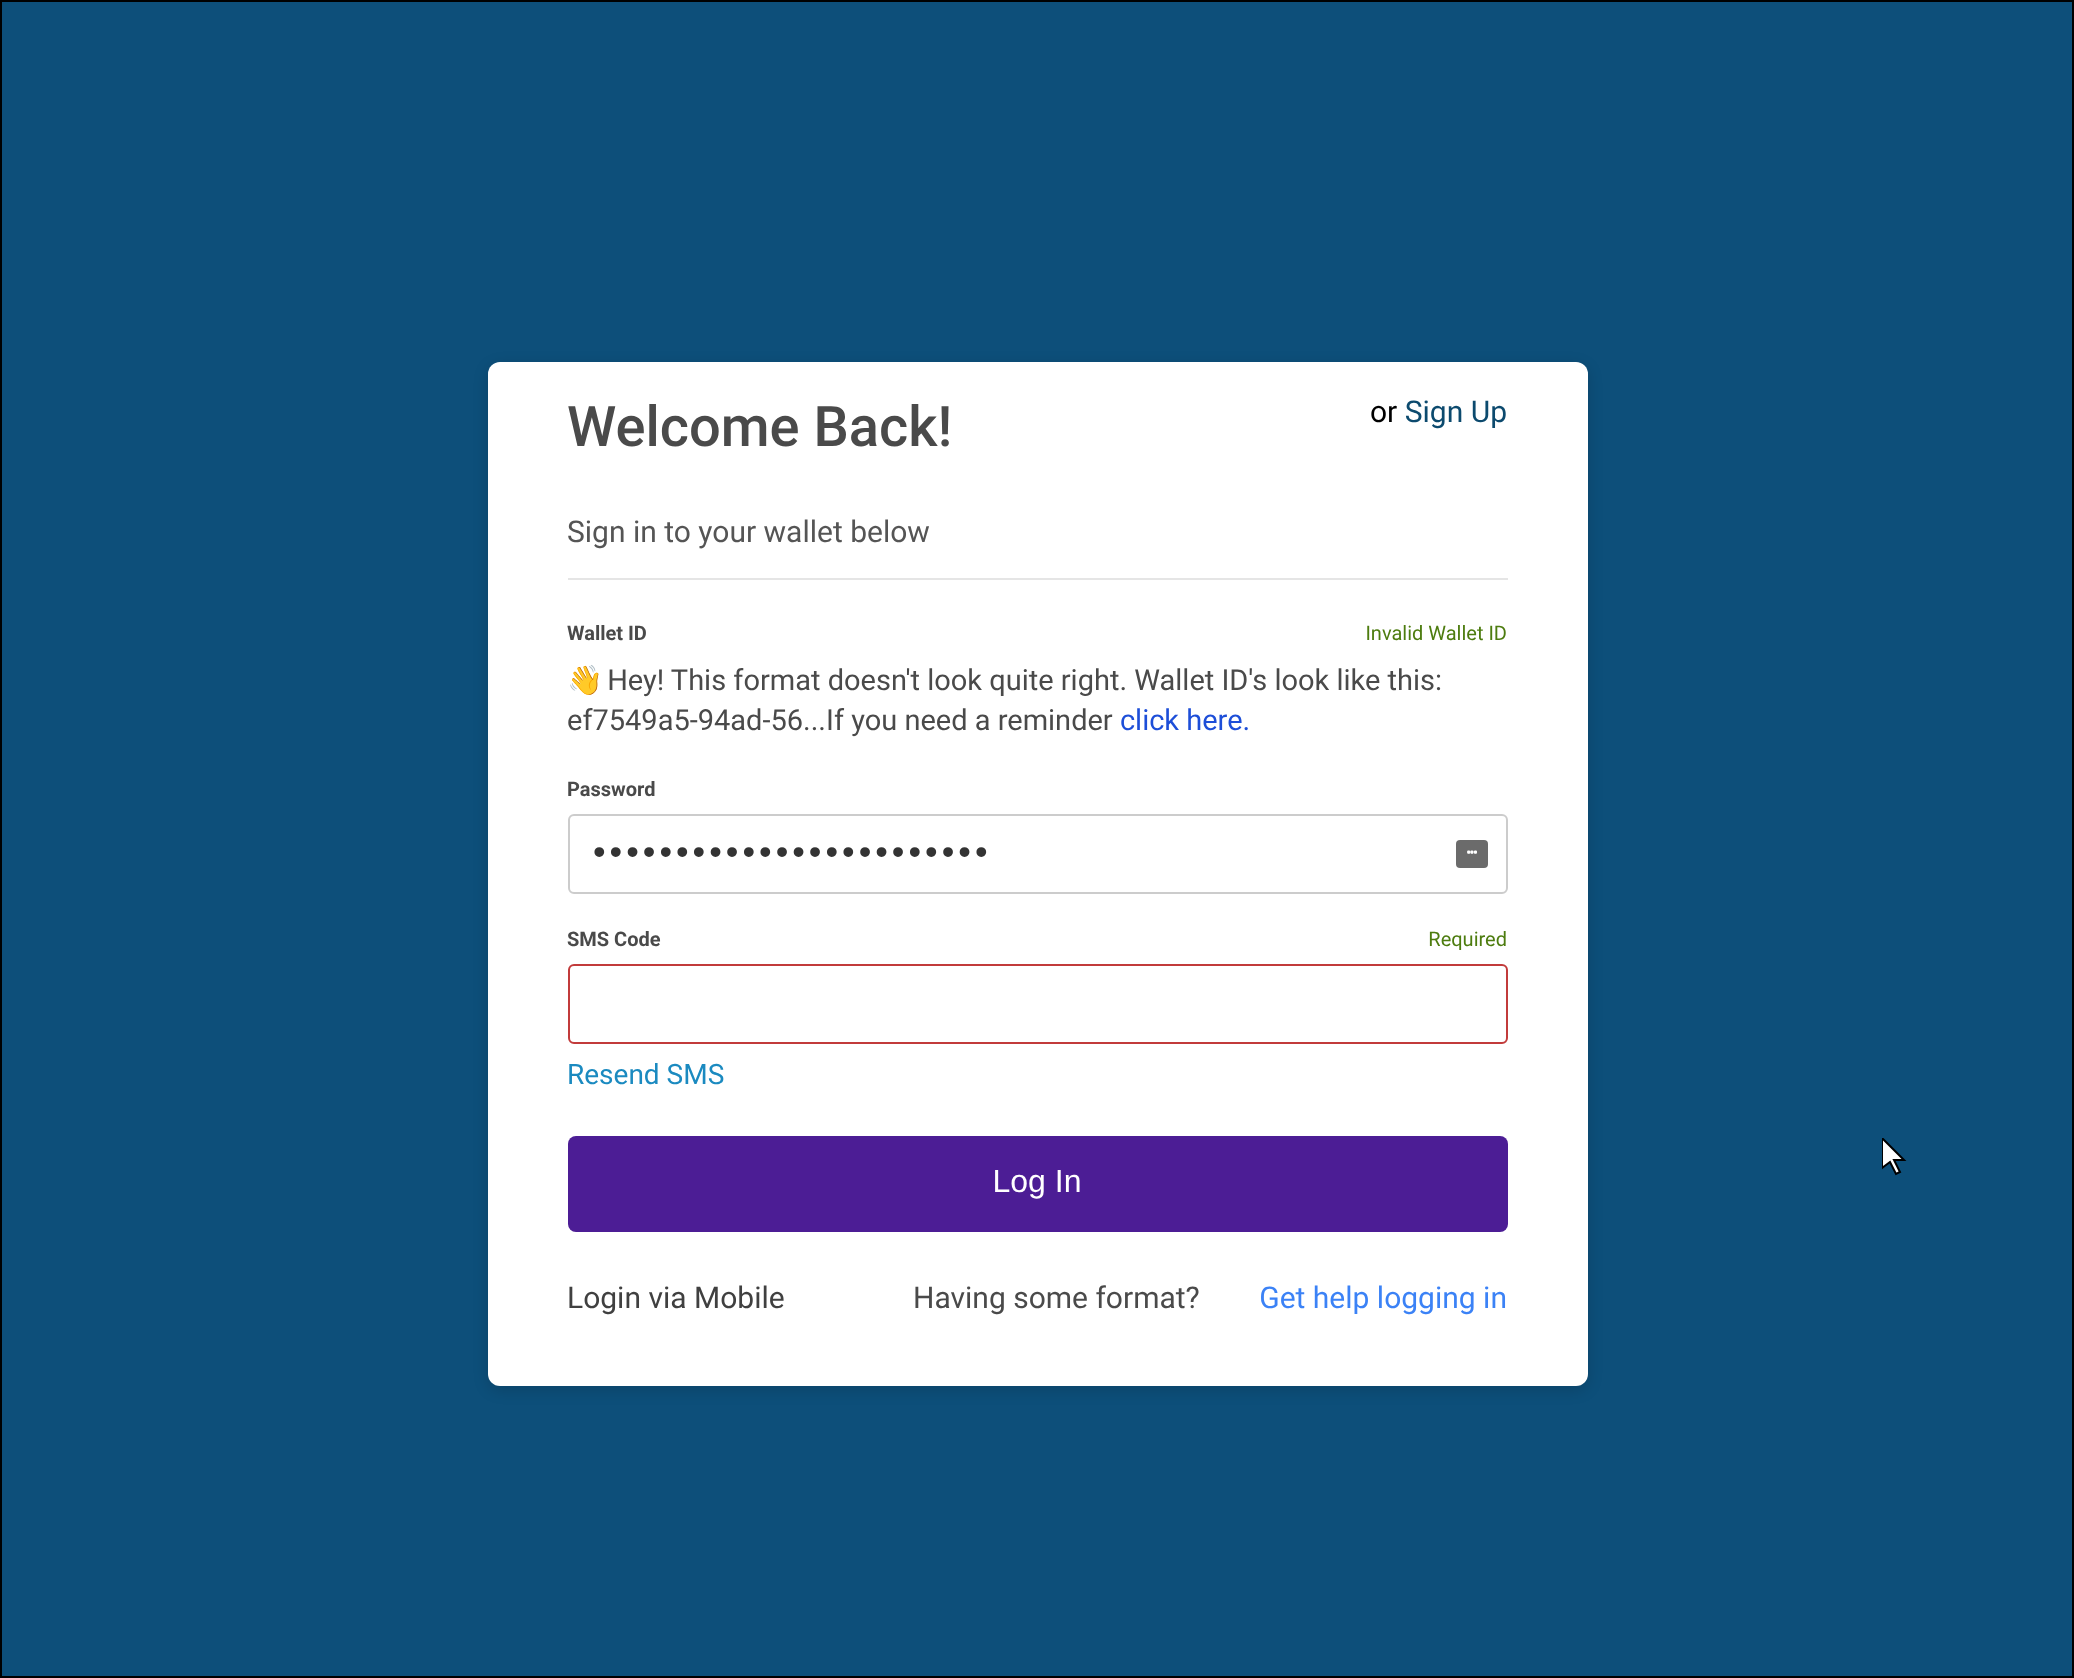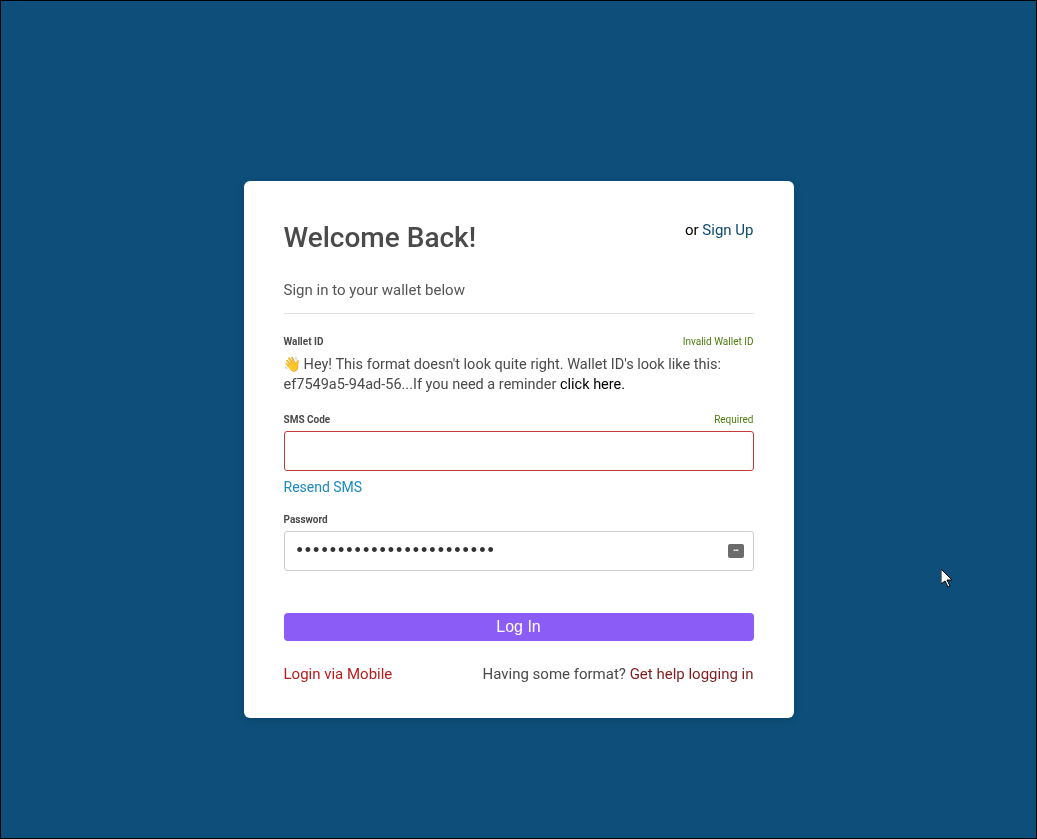--- a/index.html
+++ b/index.html
@@ -16,21 +16,21 @@
       align-items: flex-start;
       justify-content: center;
       padding-top: 180px;
       position: relative;
       border: 1px solid #000;
     }
     .card {
       background: #ffffff;
       width: 550px;
       border-radius: 6px;
-      padding: 40px 40px 35px 40px;
+      padding: 16px 40px 35px 40px;
       box-shadow: 0 2px 8px rgba(0,0,0,0.15);
     }
     .header-row {
       display: flex;
       justify-content: space-between;
       align-items: flex-start;
       border-bottom: 1px solid #e5e5e5;
       padding-bottom: 14px;
       margin-bottom: 22px;
     }
@@ -115,59 +115,60 @@
     .hint-text {
       margin-top: 8px;
       font-size: 14.5px;
       color: #4a4a4a;
       line-height: 1.4;
     }
     .hint-text .emoji {
       margin-right: 2px;
     }
     .hint-link {
-      color: #000000;
+      color: #1d4ed8;
       cursor: pointer;
       text-align: right;
     }
     .resend-link {
       display: inline-block;
       margin-top: 8px;
       font-size: 14px;
       color: #1b8ac0;
       cursor: pointer;
     }
     .login-button {
       width: 100%;
-      height: 28px;
-      background: #8b5cf6;
+      height: 48px;
+      background: #4c1d95;
       color: #ffffff;
       border: none;
       border-radius: 4px;
       font-size: 16px;
       cursor: pointer;
-      margin-top: 24px;
+      margin-top: 4px;
       margin-bottom: 24px;
     }
     .footer-row {
       display: flex;
       justify-content: space-between;
       align-items: center;
       font-size: 15px;
     }
     .footer-left {
-      color: #b91c1c;
+      color: #404040;
       cursor: pointer;
     }
     .footer-right {
       color: #4a4a4a;
     }
     .footer-right .help-link {
-      color: #7f1d1d;
-      cursor: pointer;
+      color: #3b82f6;
+      cursor: pointer;
+      margin-left: 26px;
     }
     .password-dots {
       letter-spacing: 2px;
       font-size: 18px;
     }
     .cursor-svg {
       position: absolute;
       left: 940px;
       top: 568px;
       pointer-events: none;
@@ -195,37 +196,37 @@
       <label class="field-label">Wallet ID</label>
       <span class="field-error">Invalid Wallet ID</span>
     </div>
     <div class="hint-text">
       <span class="emoji">👋</span><span>Hey! This format doesn't look quite right. Wallet ID's look like this: ef7549a5-94ad-56...If you need a reminder </span><span class="hint-link">click here.</span>
     </div>
   </div>
 
   <div class="form-group">
     <div class="label-row">
-      <label class="field-label">SMS Code</label>
-      <span class="field-error">Required</span>
-    </div>
-    <div class="input-wrapper">
-      <input type="text" class="text-input error" value="" style="">
-    </div>
-    <span class="resend-link">Resend SMS</span>
-  </div>
-
-  <div class="form-group">
-    <div class="label-row">
       <label class="field-label">Password</label>
     </div>
     <div class="input-wrapper">
       <input type="text" class="text-input password-dots" value="••••••••••••••••••••••••" style="">
       <span class="input-icon"></span>
     </div>
+  </div>
+
+  <div class="form-group">
+    <div class="label-row">
+      <label class="field-label">SMS Code</label>
+      <span class="field-error">Required</span>
+    </div>
+    <div class="input-wrapper">
+      <input type="text" class="text-input error" value="" style="">
+    </div>
+    <span class="resend-link">Resend SMS</span>
   </div>
 
   <button class="login-button">Log In</button>
 
   <div class="footer-row">
     <span class="footer-left">Login via Mobile</span>
     <span class="footer-right">
       <span>Having some format?</span>
       <span> </span>
       <span class="help-link">Get help logging in</span>

